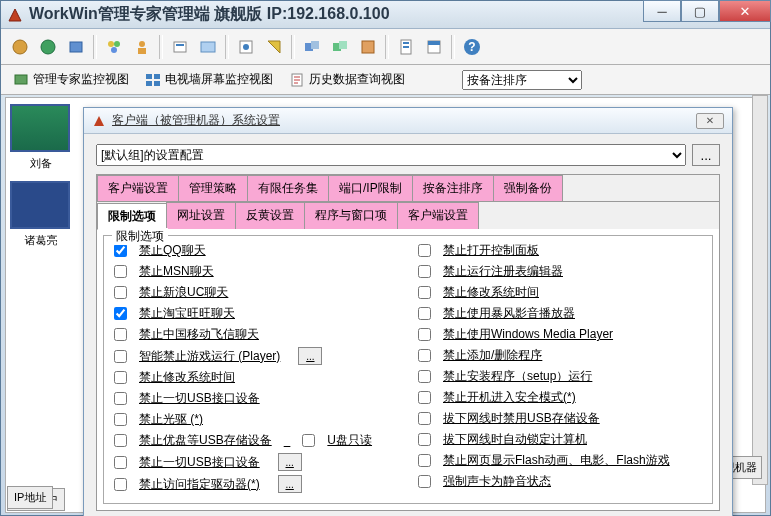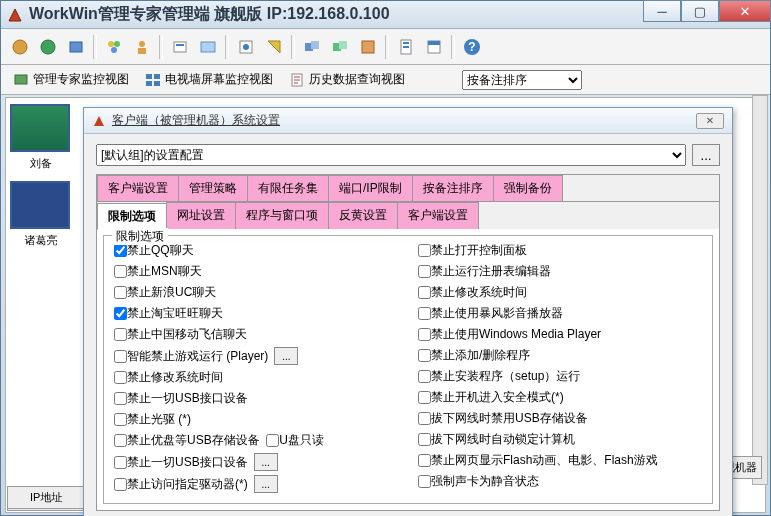--- a/index.html
+++ b/index.html
@@ -49,27 +49,27 @@
 .tab-row { display: flex; background: #f0f0f0; }
 .tab { padding: 4px 10px; border: 1px solid #999; border-bottom: none; background: #f9a8d4; margin-right: -1px; font-size: 12px; white-space: nowrap; }
 .tab.active { background: #fff; border-bottom: 1px solid #fff; position: relative; top: 1px; font-weight: bold; }
 .tab-row2 { display: flex; background: #f0f0f0; border-top: 1px solid #999; }
 
 
 .group { margin: 6px; border: 1px solid #aaa; padding: 6px 10px 10px; position: relative; }
 .group-title { position: absolute; top: -8px; left: 8px; background: #fff; padding: 0 4px; font-size: 12px; }
 .check-grid { display: flex; gap: 20px; }
 .check-col { flex: 1; display: flex; flex-direction: column; gap: 4px; }
-.check-item { display: flex; align-items: center; gap: 0; font-size: 12px; white-space: nowrap; }
+.check-item { display: flex; align-items: center; gap: 12px; font-size: 12px; white-space: nowrap; text-decoration: underline; }
 .check-item input { width: 13px; height: 13px; }
 .dots-btn { width: 24px; height: 18px; border: 1px solid #888; background: #eee; font-size: 10px; margin-left: 6px; }
 
 
 .bottom-bar { position: absolute; bottom: 4px; left: 6px; right: 6px; display: flex; gap: 4px; align-items: center; }
-.btab { padding: 3px 22px; border: 1px solid #999; background: #eee; font-size: 11px; }
+.btab { padding: 3px 6px; border: 1px solid #999; background: #eee; font-size: 11px; }
 
 
 .scrollbar-right { position: absolute; right: 2px; top: 94px; bottom: 30px; width: 16px; background: #e8e8e8; border: 1px solid #b0b0b0; }
 .btab-right { position: absolute; bottom: 36px; right: 8px; padding: 3px 4px; border: 1px solid #999; background: #eee; font-size: 11px; }
 
 
 svg { display: block; }
 </style>
 </head>
 <body>
@@ -259,22 +259,22 @@
           <div class="tab">客户端设置</div>
           <div class="tab">管理策略</div>
           <div class="tab">有限任务集</div>
           <div class="tab">端口/IP限制</div>
           <div class="tab">按备注排序</div>
           <div class="tab">强制备份</div>
         </div>
         <div class="tab-row2">
           <div class="tab active">限制选项</div>
           <div class="tab">网址设置</div>
+          <div class="tab">反黄设置</div>
           <div class="tab">程序与窗口项</div>
-          <div class="tab">反黄设置</div>
           <div class="tab">客户端设置</div>
         </div>
 
         <div class="group">
           <div class="group-title">限制选项</div>
           <div class="check-grid">
             <div class="check-col">
               <label class="check-item">
                   <input type="checkbox" checked="" style="">
                   <span>禁止QQ聊天</span>

